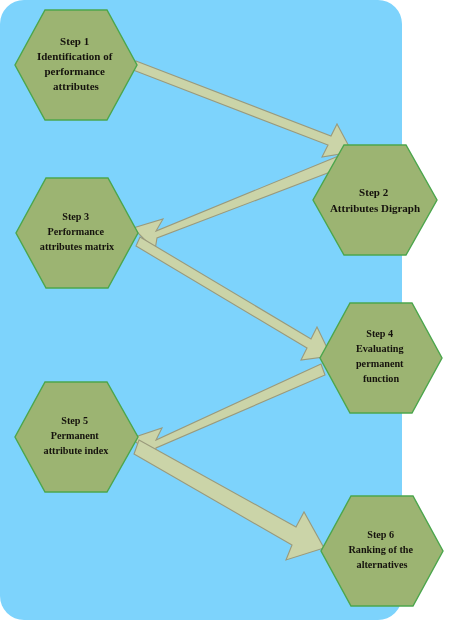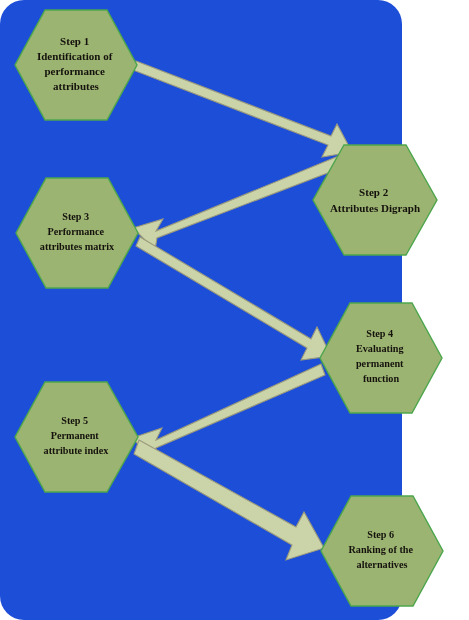--- a/index.html
+++ b/index.html
@@ -11,21 +11,21 @@
   body {
     width: 469px;
     height: 620px;
     overflow: hidden;
     font-family: "Liberation Serif", "DejaVu Serif", serif;
   }
   #diagram-root {
     position: relative;
     width: 402px;
     height: 620px;
-    background: #1d4ed8;
+    background: #7dd3fc;
     border-radius: 24px;
   }
   svg#flowchart-canvas {
     position: absolute;
     top: 0;
     left: 0;
     width: 469px;
     height: 620px;
     display: block;
   }

